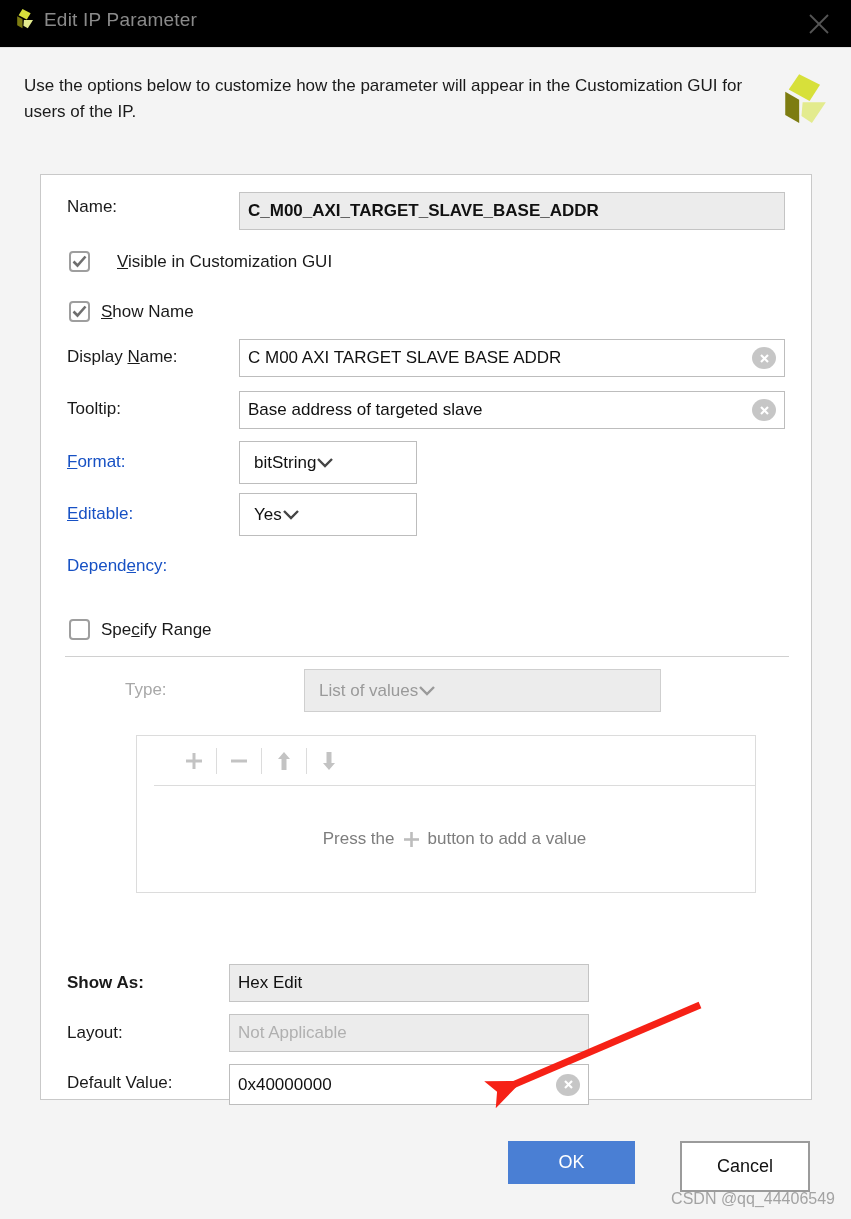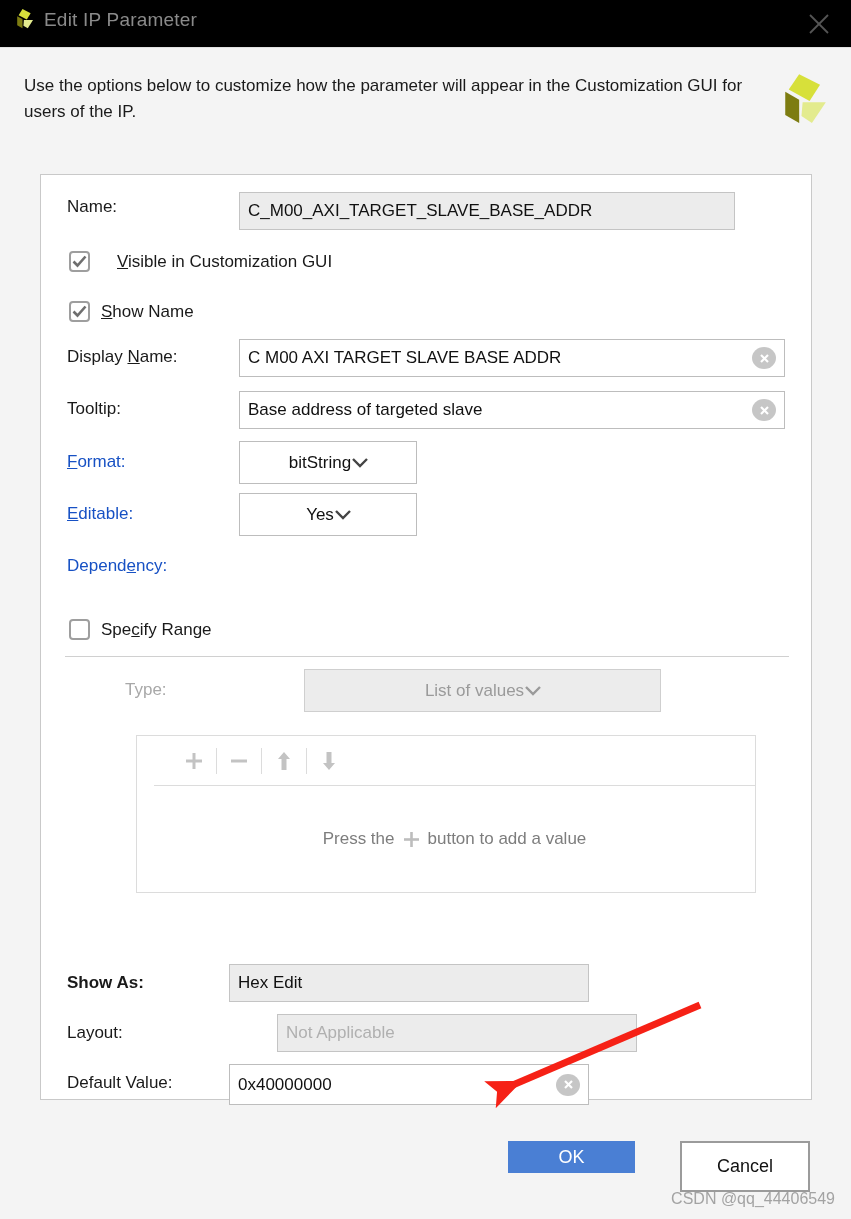--- a/index.html
+++ b/index.html
@@ -119,42 +119,42 @@
     align-items: center;
     padding: 0 8px;
     font-size: 17px;
     color: #111111;
     position: relative;
   }
   .field.readonly {
     background: #ececec;
     border-color: #c4c4c4;
   }
-  .field.placeholder-dim { color: #b0b0b0; margin-left: 48px; }
+  .field.placeholder-dim { color: #b0b0b0; }
 
   .clear-icon {
     position: absolute;
     right: 8px; top: 50%;
     transform: translateY(-50%);
     width: 24px; height: 22px;
     border-radius: 50%;
     background: #c6c6c6;
     display: flex; align-items: center; justify-content: center;
   }
   .clear-icon svg { display:block; }
 
   
   .combo {
     box-sizing: border-box;
     height: 43px;
     border: 1px solid #bdbdbd;
     background: #ffffff;
     display: flex;
     align-items: center;
-    justify-content: center;
+    justify-content: flex-start;
     padding: 0 12px 0 14px;
     font-size: 17px;
     color: #111111;
   }
   .combo.disabled {
     background: #ececec;
     border-color: #cfcfcf;
     color: #9a9a9a;
   }
   .chev { width: 18px; height: 11px; flex: 0 0 auto; }
@@ -208,21 +208,21 @@
     justify-content: center;
     font-size: 17px;
     color: #7d7d7d;
     gap: 7px;
   }
 
   
   .btn-ok {
     position: absolute;
     left: 508px; top: 1141px;
-    width: 127px; height: 32px;
+    width: 127px; height: 43px;
     background: #4a7fd4;
     color: #ffffff;
     font-size: 18px;
     display: flex; align-items: center; justify-content: center;
     box-sizing: border-box;
   }
   .btn-cancel {
     position: absolute;
     left: 680px; top: 1141px;
     width: 130px; height: 51px;
@@ -278,21 +278,21 @@
       <polygon points="58,52 98,52 74,88 56,76" fill="#e3eb8e"></polygon>
     </svg>
   </div>
 </div>
 
 <div class="panel">
 
   <div class="row" style="left:26px; top:22px;">
     <span class="lbl" style="width:172px;">Name:</span>
   </div>
-  <div class="field readonly" style="position:absolute; left:198px; top:17px; width:496px;">
+  <div class="field readonly" style="position:absolute; left:198px; top:17px; width:546px;font-weight:bold;">
     <span>C_M00_AXI_TARGET_SLAVE_BASE_ADDR</span>
   </div>
 
   <div class="row" style="left:28px; top:76px; gap:27px;">
     <span class="cbox">
       <svg width="15" height="13" viewBox="0 0 15 13" aria-hidden="true">
         <polyline points="1.5,6.5 5.5,10.5 13.5,1.5" fill="none" stroke="#6f6f6f" stroke-width="2.6"></polyline>
       </svg>
     </span>
     <span class="lbl"><u>V</u><span>isible in Customization GUI</span></span>

